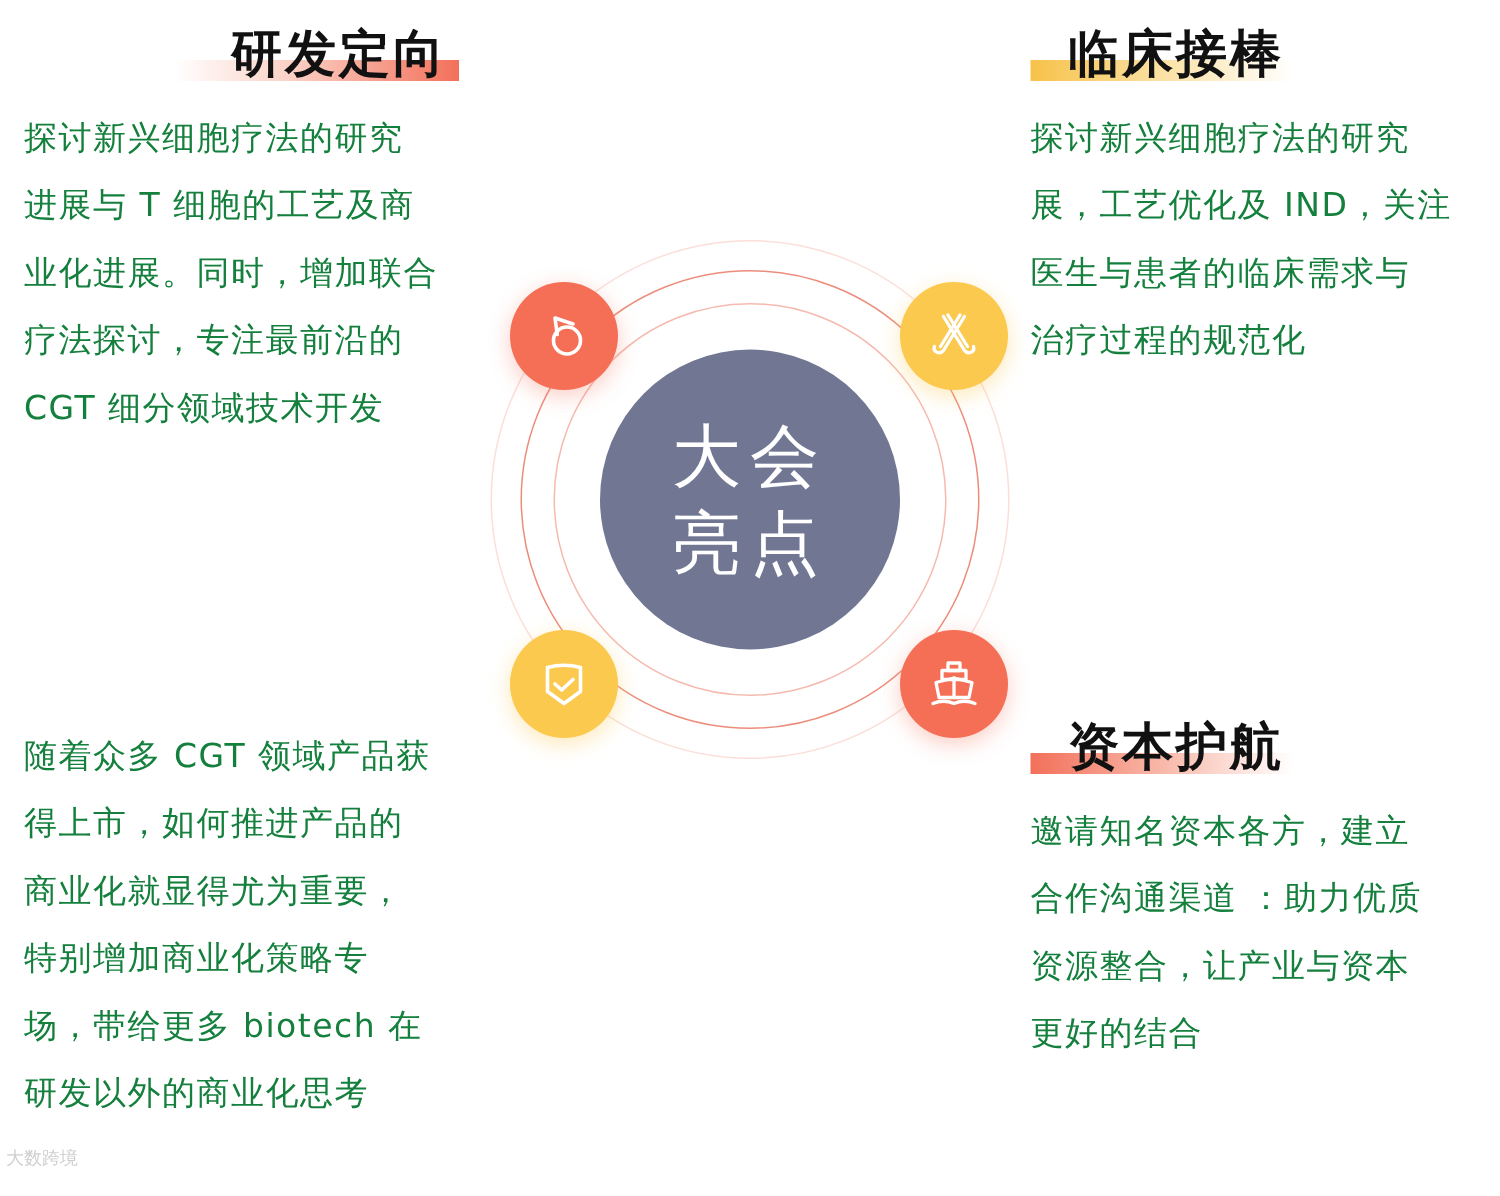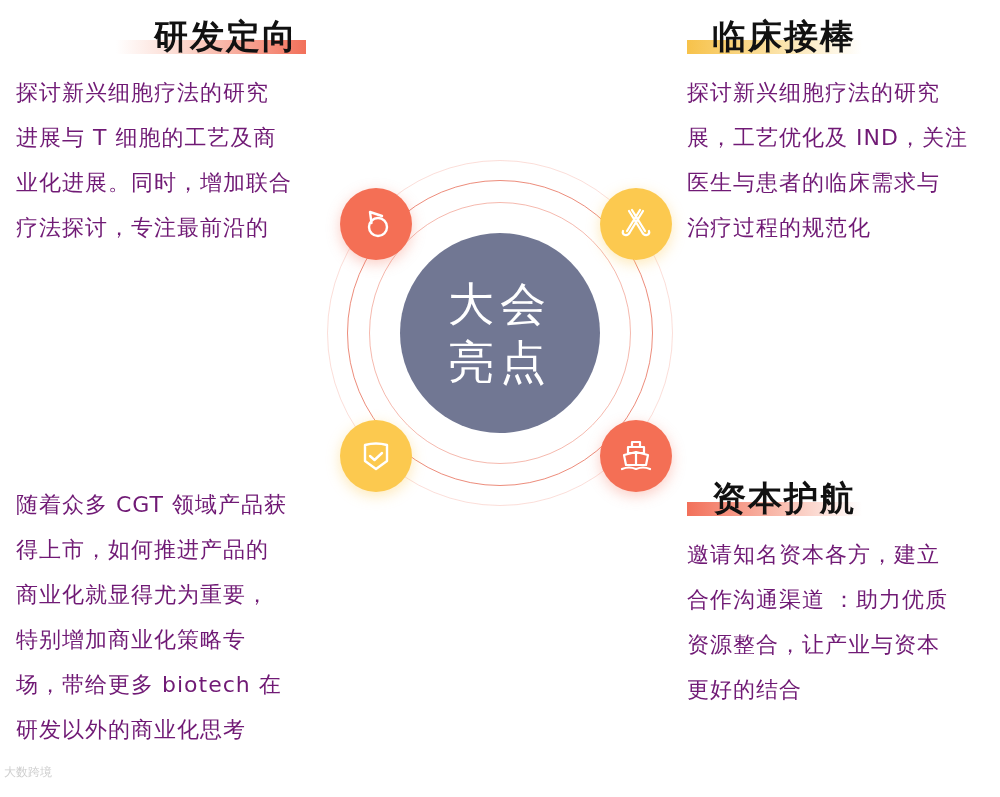--- a/index.html
+++ b/index.html
@@ -23,21 +23,21 @@
       z-index: 0;
     }
     .heading .txt { position: relative; z-index: 1; margin-left: 25px; }
     .hl-red-rtl { background: linear-gradient(to right, rgba(255,255,255,0) 0%, #fbd2c7 40%, #f2705a 100%); }
     .hl-yellow { background: linear-gradient(to right, #f7c24a 0%, #fbe1a3 50%, rgba(255,255,255,0) 100%); }
     .hl-yellow-rtl { background: linear-gradient(to right, rgba(255,255,255,0) 0%, #fde5ad 50%, #f8c74f 100%); }
     .hl-red { background: linear-gradient(to right, #f2705a 0%, #f9bfb1 55%, rgba(255,255,255,0) 100%); }
 
     .para {
       font-size: 22px;
-      color: #701a75;
+      color: #15803d;
       line-height: 45px;
       letter-spacing: 1px;
     }
     .para div { white-space: nowrap; }
 
     .ring { position: absolute; border-radius: 50%; }
     .center-circle {
       position: absolute;
       left: 400px; top: 233px;
       width: 200px; height: 200px;
@@ -72,20 +72,21 @@
 <div class="block" style="left:16px; top:14px; width:290px;">
   <div class="heading" style="text-align:right; padding-right:8px;">
     <span class="hl hl-red-rtl" style="left:100px; right:0;"></span>
     <span class="txt">研发定向</span>
   </div>
   <div class="para" style="margin-top:12px;">
     <div>探讨新兴细胞疗法的研究</div>
     <div>进展与 T 细胞的工艺及商</div>
     <div>业化进展。同时，增加联合</div>
     <div>疗法探讨，专注最前沿的</div>
+    <div>CGT 细分领域技术开发</div>
   </div>
 </div>
 
 <div class="block" style="left:687px; top:14px; width:300px;">
   <div class="heading">
     <span class="hl hl-yellow" style="left:0; width:175px;"></span>
     <span class="txt">临床接棒</span>
   </div>
   <div class="para" style="margin-top:12px;">
     <div>探讨新兴细胞疗法的研究</div>

